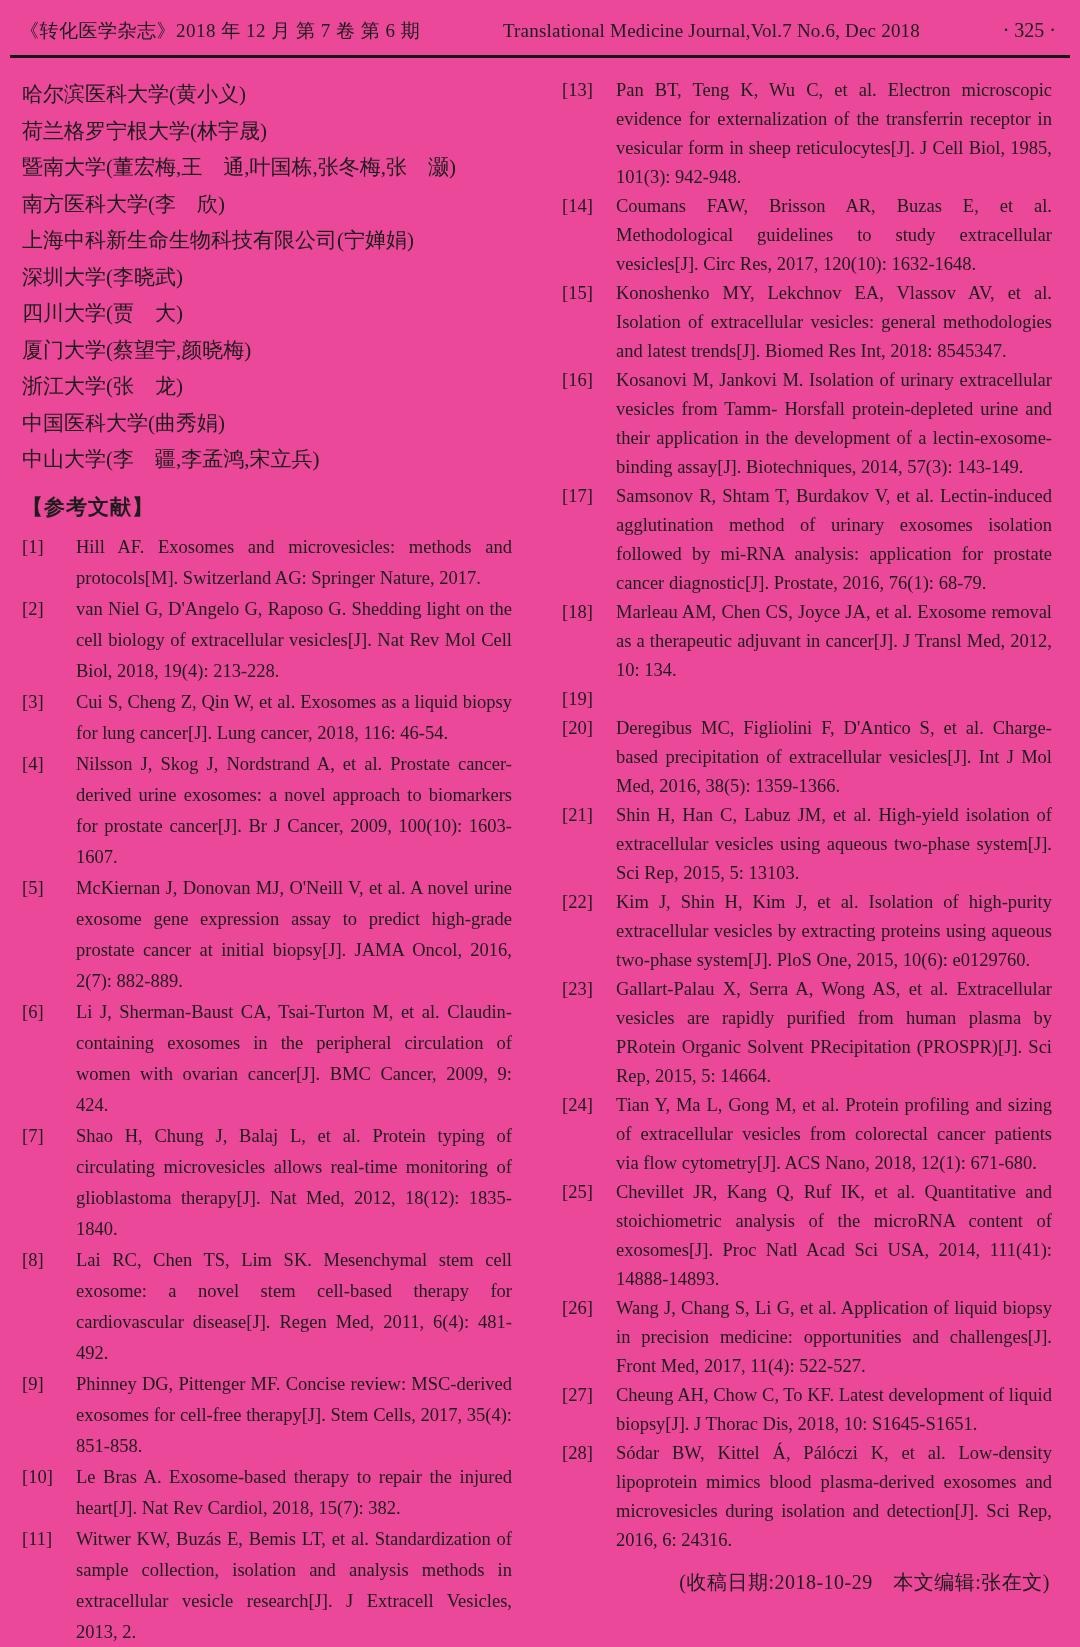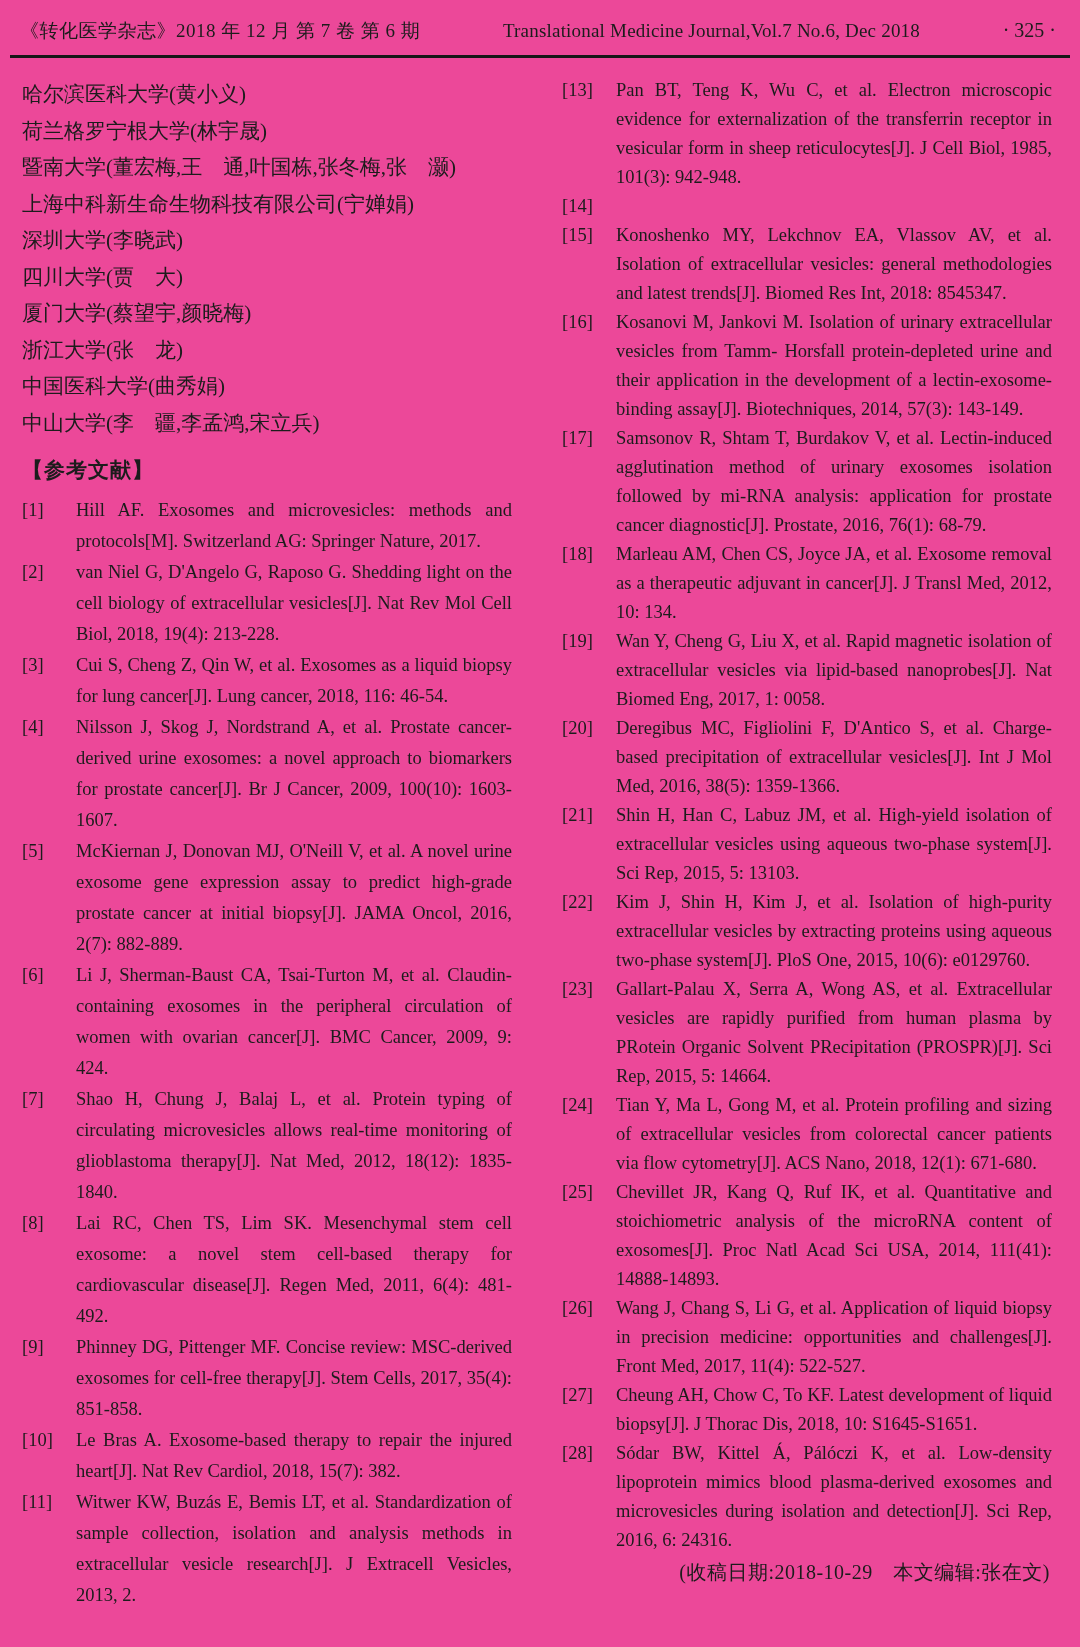--- a/index.html
+++ b/index.html
@@ -56,21 +56,21 @@
   .ref-num { flex: 0 0 54px; }
   .ref-text {
     flex: 1;
     text-align: justify;
     text-justify: inter-word;
     hyphens: none;
   }
   .footer {
     text-align: right;
     font-size: 20px;
-    margin-top: 4px;
+    margin-top: 14px;
     padding-right: 2px;
     letter-spacing: 0.5px;
   }
 </style>
 </head>
 <body>
 
 <div class="page">
 
   <div class="header">
@@ -80,20 +80,21 @@
   </div>
   <div class="rule"></div>
 
   <div class="columns">
 
     <div class="col col-left">
       <div>
           <p class="affiliation">哈尔滨医科大学(黄小义)</p>
           <p class="affiliation">荷兰格罗宁根大学(林宇晟)</p>
           <p class="affiliation">暨南大学(董宏梅,王　通,叶国栋,张冬梅,张　灏)</p>
+          <p class="affiliation">南方医科大学(李　欣)</p>
           <p class="affiliation">上海中科新生命生物科技有限公司(宁婵娟)</p>
           <p class="affiliation">深圳大学(李晓武)</p>
           <p class="affiliation">四川大学(贾　大)</p>
           <p class="affiliation">厦门大学(蔡望宇,颜晓梅)</p>
           <p class="affiliation">浙江大学(张　龙)</p>
           <p class="affiliation">中国医科大学(曲秀娟)</p>
           <p class="affiliation">中山大学(李　疆,李孟鸿,宋立兵)</p>
         </div>
       <div class="refs-heading">【参考文献】</div>
       <div>
@@ -145,40 +146,40 @@
     </div>
 
     <div class="col col-right">
       <div>
           <div class="ref">
             <span class="ref-num">[13]</span>
             <span class="ref-text">Pan BT, Teng K, Wu C, et al. Electron microscopic evidence for externalization of the transferrin receptor in vesicular form in sheep reticulocytes[J]. J Cell Biol, 1985, 101(3): 942-948.</span>
           </div>
           <div class="ref">
             <span class="ref-num">[14]</span>
+            <span class="ref-text">Coumans FAW, Brisson AR, Buzas E, et al. Methodological guidelines to study extracellular vesicles[J]. Circ Res, 2017, 120(10): 1632-1648.</span>
           </div>
           <div class="ref">
             <span class="ref-num">[15]</span>
             <span class="ref-text">Konoshenko MY, Lekchnov EA, Vlassov AV, et al. Isolation of extracellular vesicles: general methodologies and latest trends[J]. Biomed Res Int, 2018: 8545347.</span>
           </div>
           <div class="ref">
             <span class="ref-num">[16]</span>
             <span class="ref-text">Kosanovi M, Jankovi M. Isolation of urinary extracellular vesicles from Tamm- Horsfall protein-depleted urine and their application in the development of a lectin-exosome-binding assay[J]. Biotechniques, 2014, 57(3): 143-149.</span>
           </div>
           <div class="ref">
             <span class="ref-num">[17]</span>
             <span class="ref-text">Samsonov R, Shtam T, Burdakov V, et al. Lectin-induced agglutination method of urinary exosomes isolation followed by mi-RNA analysis: application for prostate cancer diagnostic[J]. Prostate, 2016, 76(1): 68-79.</span>
           </div>
           <div class="ref">
             <span class="ref-num">[18]</span>
             <span class="ref-text">Marleau AM, Chen CS, Joyce JA, et al. Exosome removal as a therapeutic adjuvant in cancer[J]. J Transl Med, 2012, 10: 134.</span>
           </div>
           <div class="ref">
             <span class="ref-num">[19]</span>
-            <span class="ref-text">Wan Y, Cheng G, Liu X, et al. Rapid magnetic isolation of extracellular vesicles via lipid-based nanoprobes[J]. Nat Biomed Eng, 2017, 1: 0058.</span>
           </div>
           <div class="ref">
             <span class="ref-num">[20]</span>
             <span class="ref-text">Deregibus MC, Figliolini F, D'Antico S, et al. Charge-based precipitation of extracellular vesicles[J]. Int J Mol Med, 2016, 38(5): 1359-1366.</span>
           </div>
           <div class="ref">
             <span class="ref-num">[21]</span>
             <span class="ref-text">Shin H, Han C, Labuz JM, et al. High-yield isolation of extracellular vesicles using aqueous two-phase system[J]. Sci Rep, 2015, 5: 13103.</span>
           </div>
           <div class="ref">

